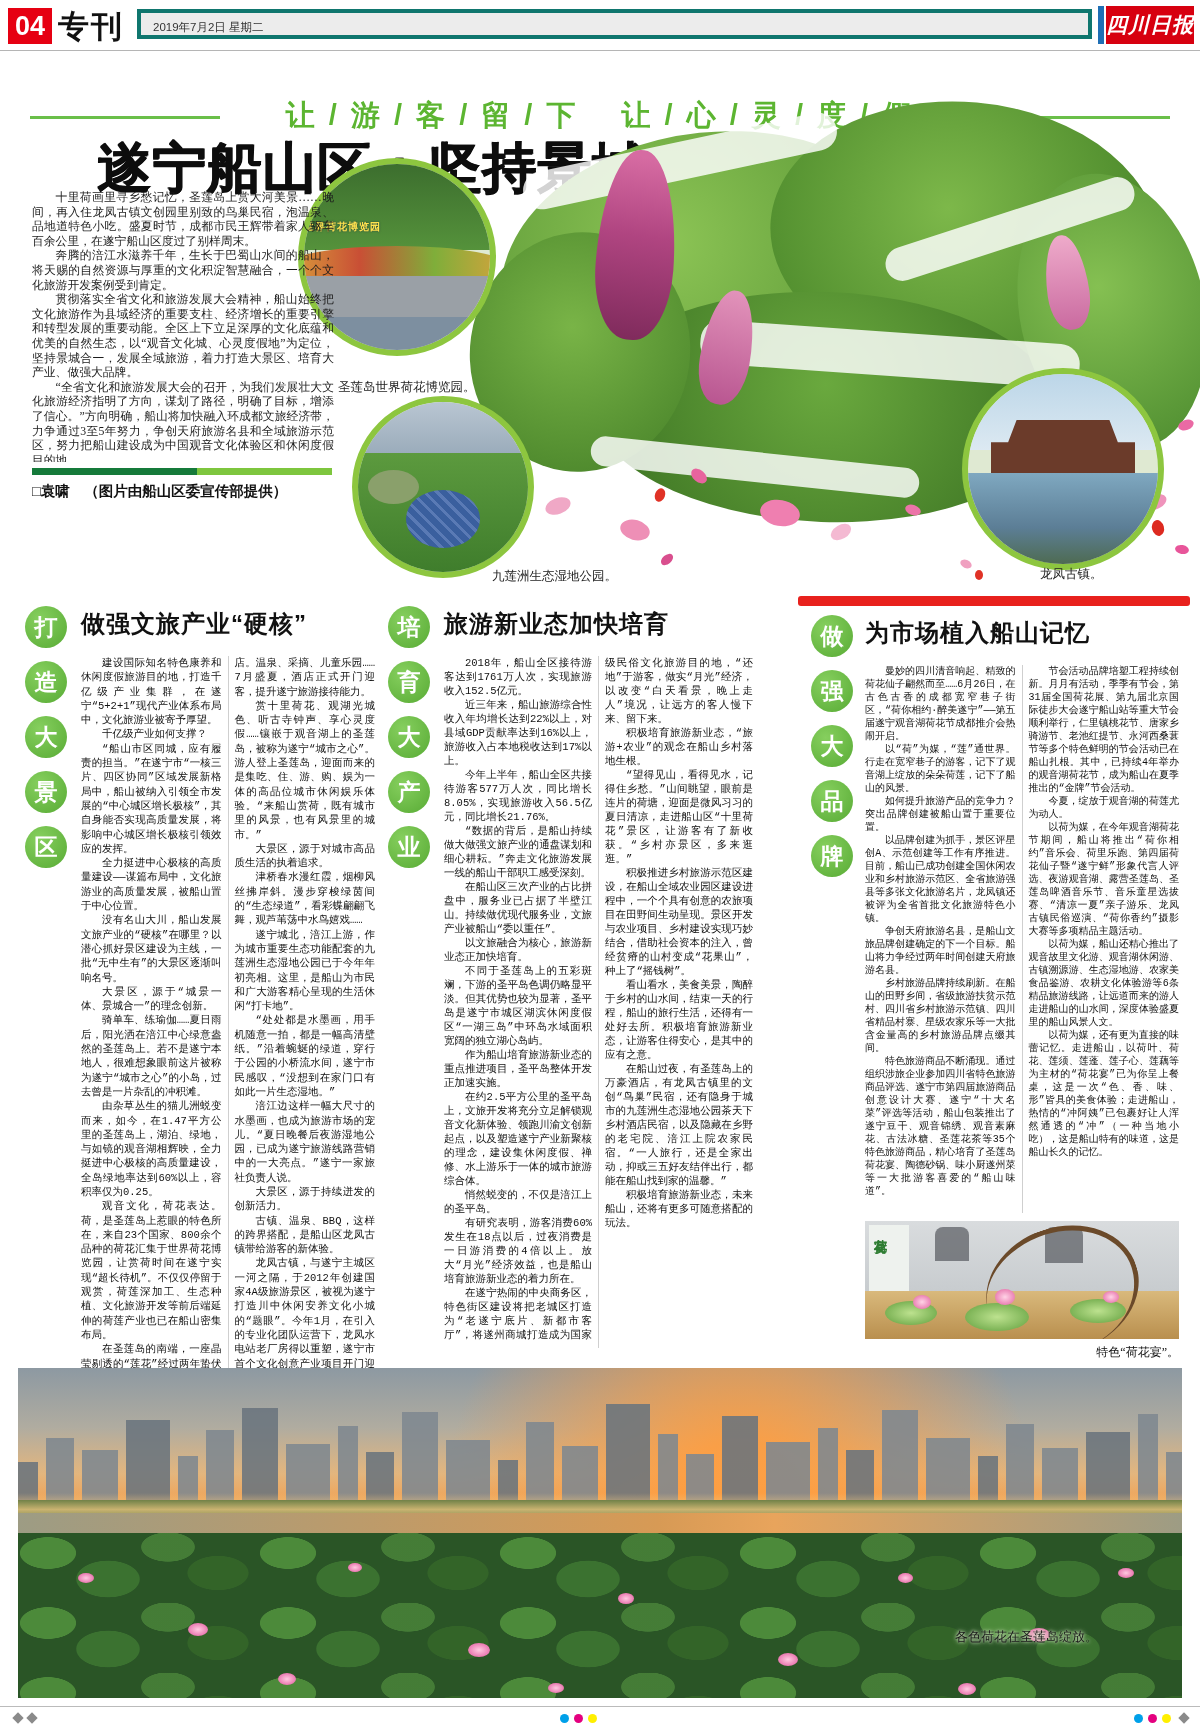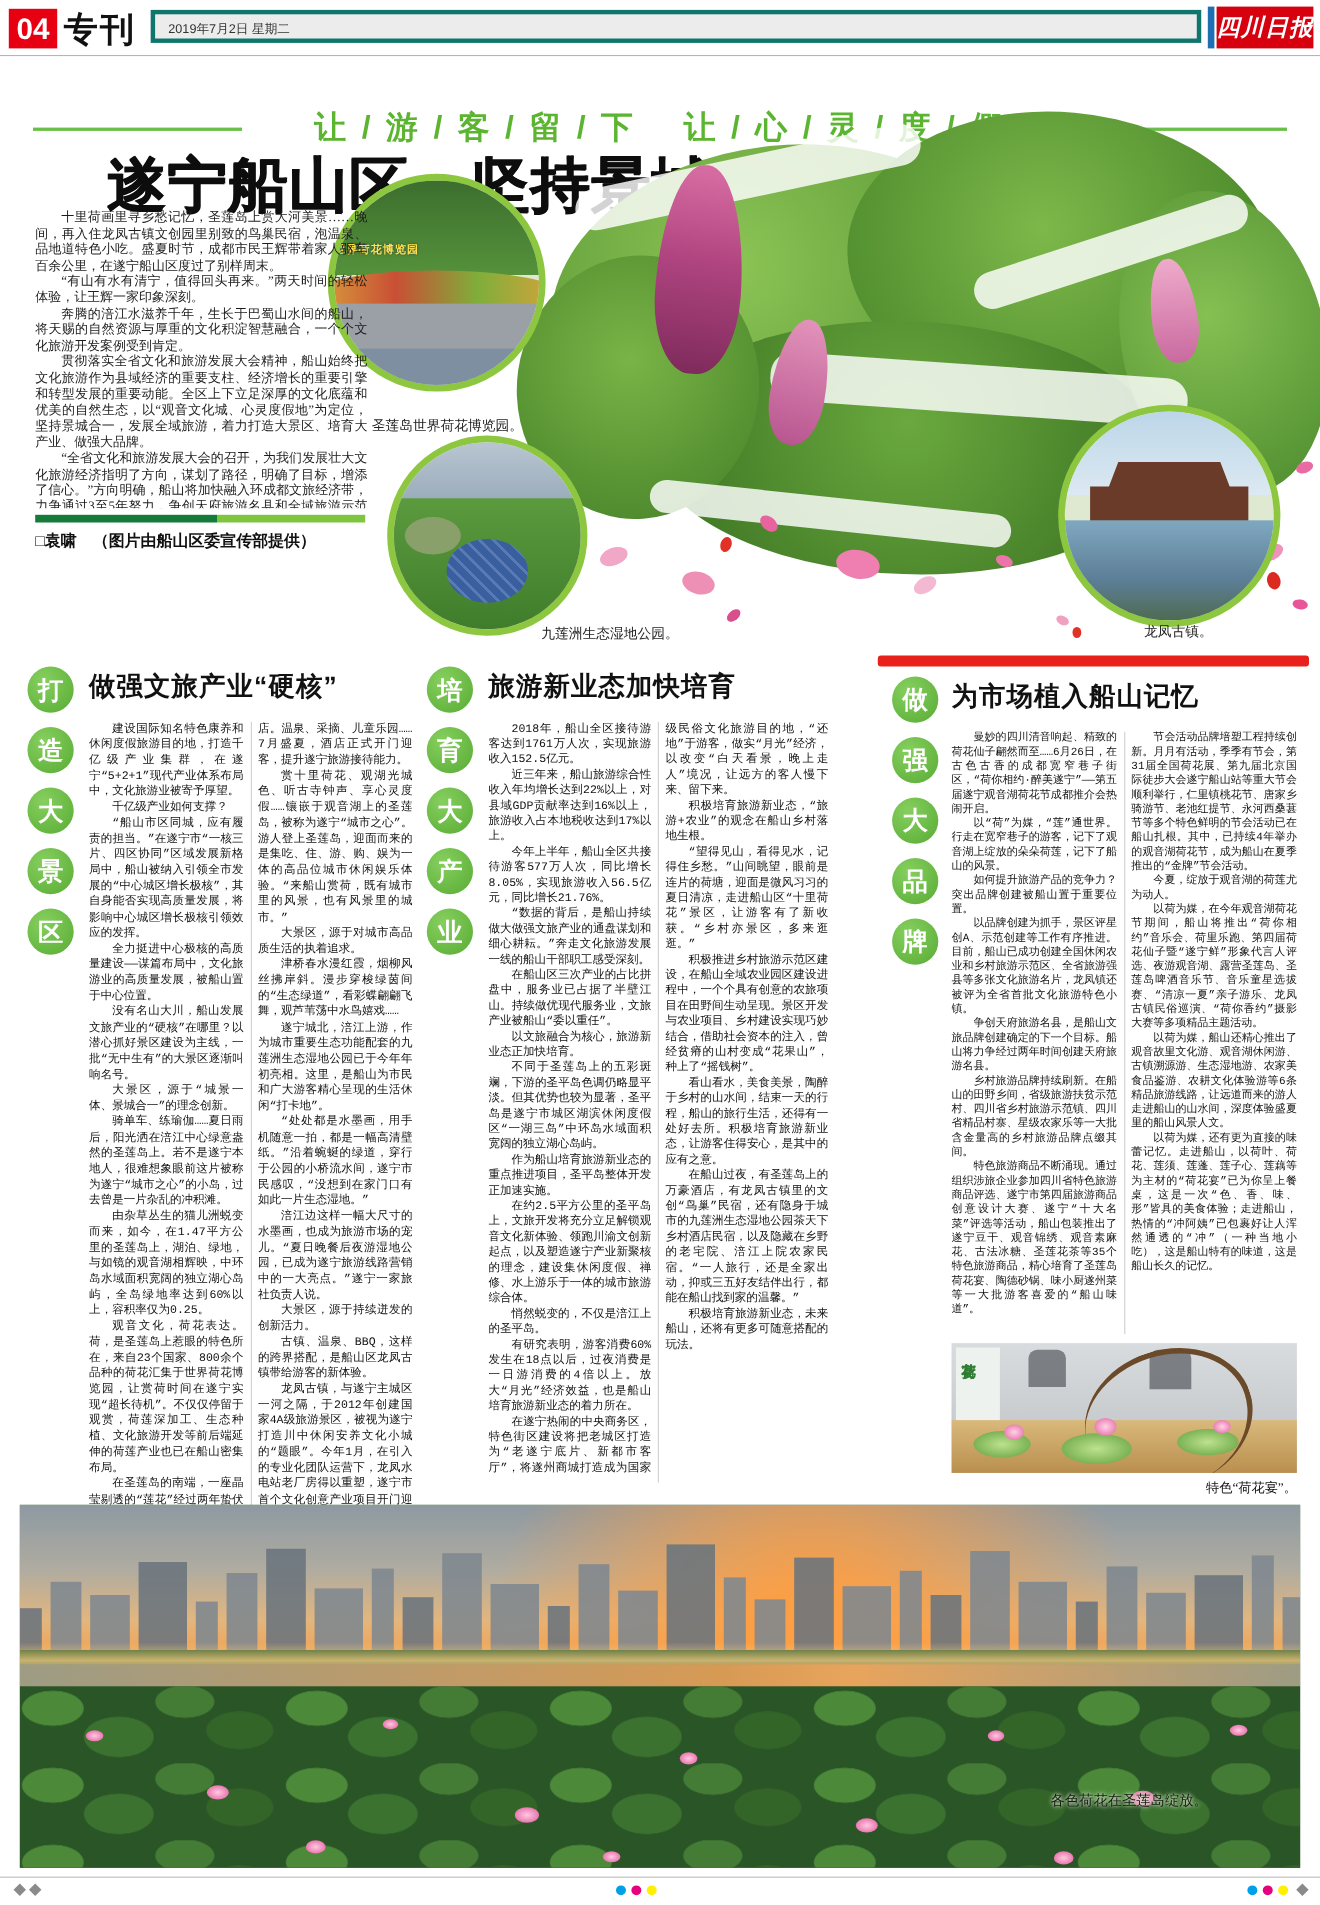--- a/index.html
+++ b/index.html
@@ -174,21 +174,20 @@
   <div class="cap" style="left:492px;top:568px;">九莲洲生态湿地公园。</div>
   <div class="circ" style="left:962px;top:368px;width:190px;height:190px;">
     <div class="c3a"></div>
     <div class="c3b"></div>
     <div class="c3c"></div>
   </div>
   <div class="cap" style="left:1040px;top:566px;">龙凤古镇。</div>
 
   <div id="lead">
       <p>十里荷画里寻乡愁记忆，圣莲岛上赏大河美景……晚间，再入住龙凤古镇文创园里别致的鸟巢民宿，泡温泉、品地道特色小吃。盛夏时节，成都市民王辉带着家人驱车百余公里，在遂宁船山区度过了别样周末。</p>
-      <p>“有山有水有清宁，值得回头再来。”两天时间的轻松体验，让王辉一家印象深刻。</p>
       <p>奔腾的涪江水滋养千年，生长于巴蜀山水间的船山，将天赐的自然资源与厚重的文化积淀智慧融合，一个个文化旅游开发案例受到肯定。</p>
       <p>贯彻落实全省文化和旅游发展大会精神，船山始终把文化旅游作为县域经济的重要支柱、经济增长的重要引擎和转型发展的重要动能。全区上下立足深厚的文化底蕴和优美的自然生态，以“观音文化城、心灵度假地”为定位，坚持景城合一，发展全域旅游，着力打造大景区、培育大产业、做强大品牌。</p>
       <p>“全省文化和旅游发展大会的召开，为我们发展壮大文化旅游经济指明了方向，谋划了路径，明确了目标，增添了信心。”方向明确，船山将加快融入环成都文旅经济带，力争通过3至5年努力，争创天府旅游名县和全域旅游示范区，努力把船山建设成为中国观音文化体验区和休闲度假目的地。</p>
     </div>
   <div id="divider"></div>
   <div id="byline">□袁啸　（图片由船山区委宣传部提供）</div>
 
   <div id="articles">
       <div class="art" style="left: 25px; top: 600px; width: 352px;">
         <div class="sidebar">
@@ -201,21 +200,21 @@
         <div class="art-content" style="left: 56px; width: 294px;">
           <div class="art-title">做强文旅产业“硬核”</div>
           <div class="art-body" style="height: 772px; font-size: 10.5px; line-height: 14.3px;">
             <p>建设国际知名特色康养和休闲度假旅游目的地，打造千亿级产业集群，在遂宁“5+2+1”现代产业体系布局中，文化旅游业被寄予厚望。</p>
             <p>千亿级产业如何支撑？</p>
             <p>“船山市区同城，应有履责的担当。”在遂宁市“一核三片、四区协同”区域发展新格局中，船山被纳入引领全市发展的“中心城区增长极核”，其自身能否实现高质量发展，将影响中心城区增长极核引领效应的发挥。</p>
             <p>全力挺进中心极核的高质量建设——谋篇布局中，文化旅游业的高质量发展，被船山置于中心位置。</p>
             <p>没有名山大川，船山发展文旅产业的“硬核”在哪里？以潜心抓好景区建设为主线，一批“无中生有”的大景区逐渐叫响名号。</p>
             <p>大景区，源于“城景一体、景城合一”的理念创新。</p>
             <p>骑单车、练瑜伽……夏日雨后，阳光洒在涪江中心绿意盎然的圣莲岛上。若不是遂宁本地人，很难想象眼前这片被称为遂宁“城市之心”的小岛，过去曾是一片杂乱的冲积滩。</p>
-            <p>由杂草丛生的猫儿洲蜕变而来，如今，在1.47平方公里的圣莲岛上，湖泊、绿地，与如镜的观音湖相辉映，中环岛水域面积宽阔的独立湖心岛屿，全岛绿地率达到60%以上，容积率仅为0.25。</p>
+            <p>由杂草丛生的猫儿洲蜕变而来，如今，在1.47平方公里的圣莲岛上，湖泊、绿地，与如镜的观音湖相辉映，全力挺进中心极核的高质量建设，全岛绿地率达到60%以上，容积率仅为0.25。</p>
             <p>观音文化，荷花表达。荷，是圣莲岛上惹眼的特色所在，来自23个国家、800余个品种的荷花汇集于世界荷花博览园，让赏荷时间在遂宁实现“超长待机”。不仅仅停留于观赏，荷莲深加工、生态种植、文化旅游开发等前后端延伸的荷莲产业也已在船山密集布局。</p>
             <p>在圣莲岛的南端，一座晶莹剔透的“莲花”经过两年蛰伏后迎来了属于自己的“花期”。这是以国际五星级标准建设的高品质酒店——遂宁首座万豪酒店。温泉、采摘、儿童乐园……7月盛夏，酒店正式开门迎客，提升遂宁旅游接待能力。</p>
             <p>赏十里荷花、观湖光城色、听古寺钟声、享心灵度假……镶嵌于观音湖上的圣莲岛，被称为遂宁“城市之心”。游人登上圣莲岛，迎面而来的是集吃、住、游、购、娱为一体的高品位城市休闲娱乐体验。“来船山赏荷，既有城市里的风景，也有风景里的城市。”</p>
             <p>大景区，源于对城市高品质生活的执着追求。</p>
             <p>津桥春水漫红霞，烟柳风丝拂岸斜。漫步穿梭绿茵间的“生态绿道”，看彩蝶翩翩飞舞，观芦苇荡中水鸟嬉戏……</p>
             <p>遂宁城北，涪江上游，作为城市重要生态功能配套的九莲洲生态湿地公园已于今年年初亮相。这里，是船山为市民和广大游客精心呈现的生活休闲“打卡地”。</p>
             <p>“处处都是水墨画，用手机随意一拍，都是一幅高清壁纸。”沿着蜿蜒的绿道，穿行于公园的小桥流水间，遂宁市民感叹，“没想到在家门口有如此一片生态湿地。”</p>
             <p>涪江边这样一幅大尺寸的水墨画，也成为旅游市场的宠儿。“夏日晚餐后夜游湿地公园，已成为遂宁旅游线路营销中的一大亮点。”遂宁一家旅社负责人说。</p>
             <p>大景区，源于持续迸发的创新活力。</p>
             <p>古镇、温泉、BBQ，这样的跨界搭配，是船山区龙凤古镇带给游客的新体验。</p>

